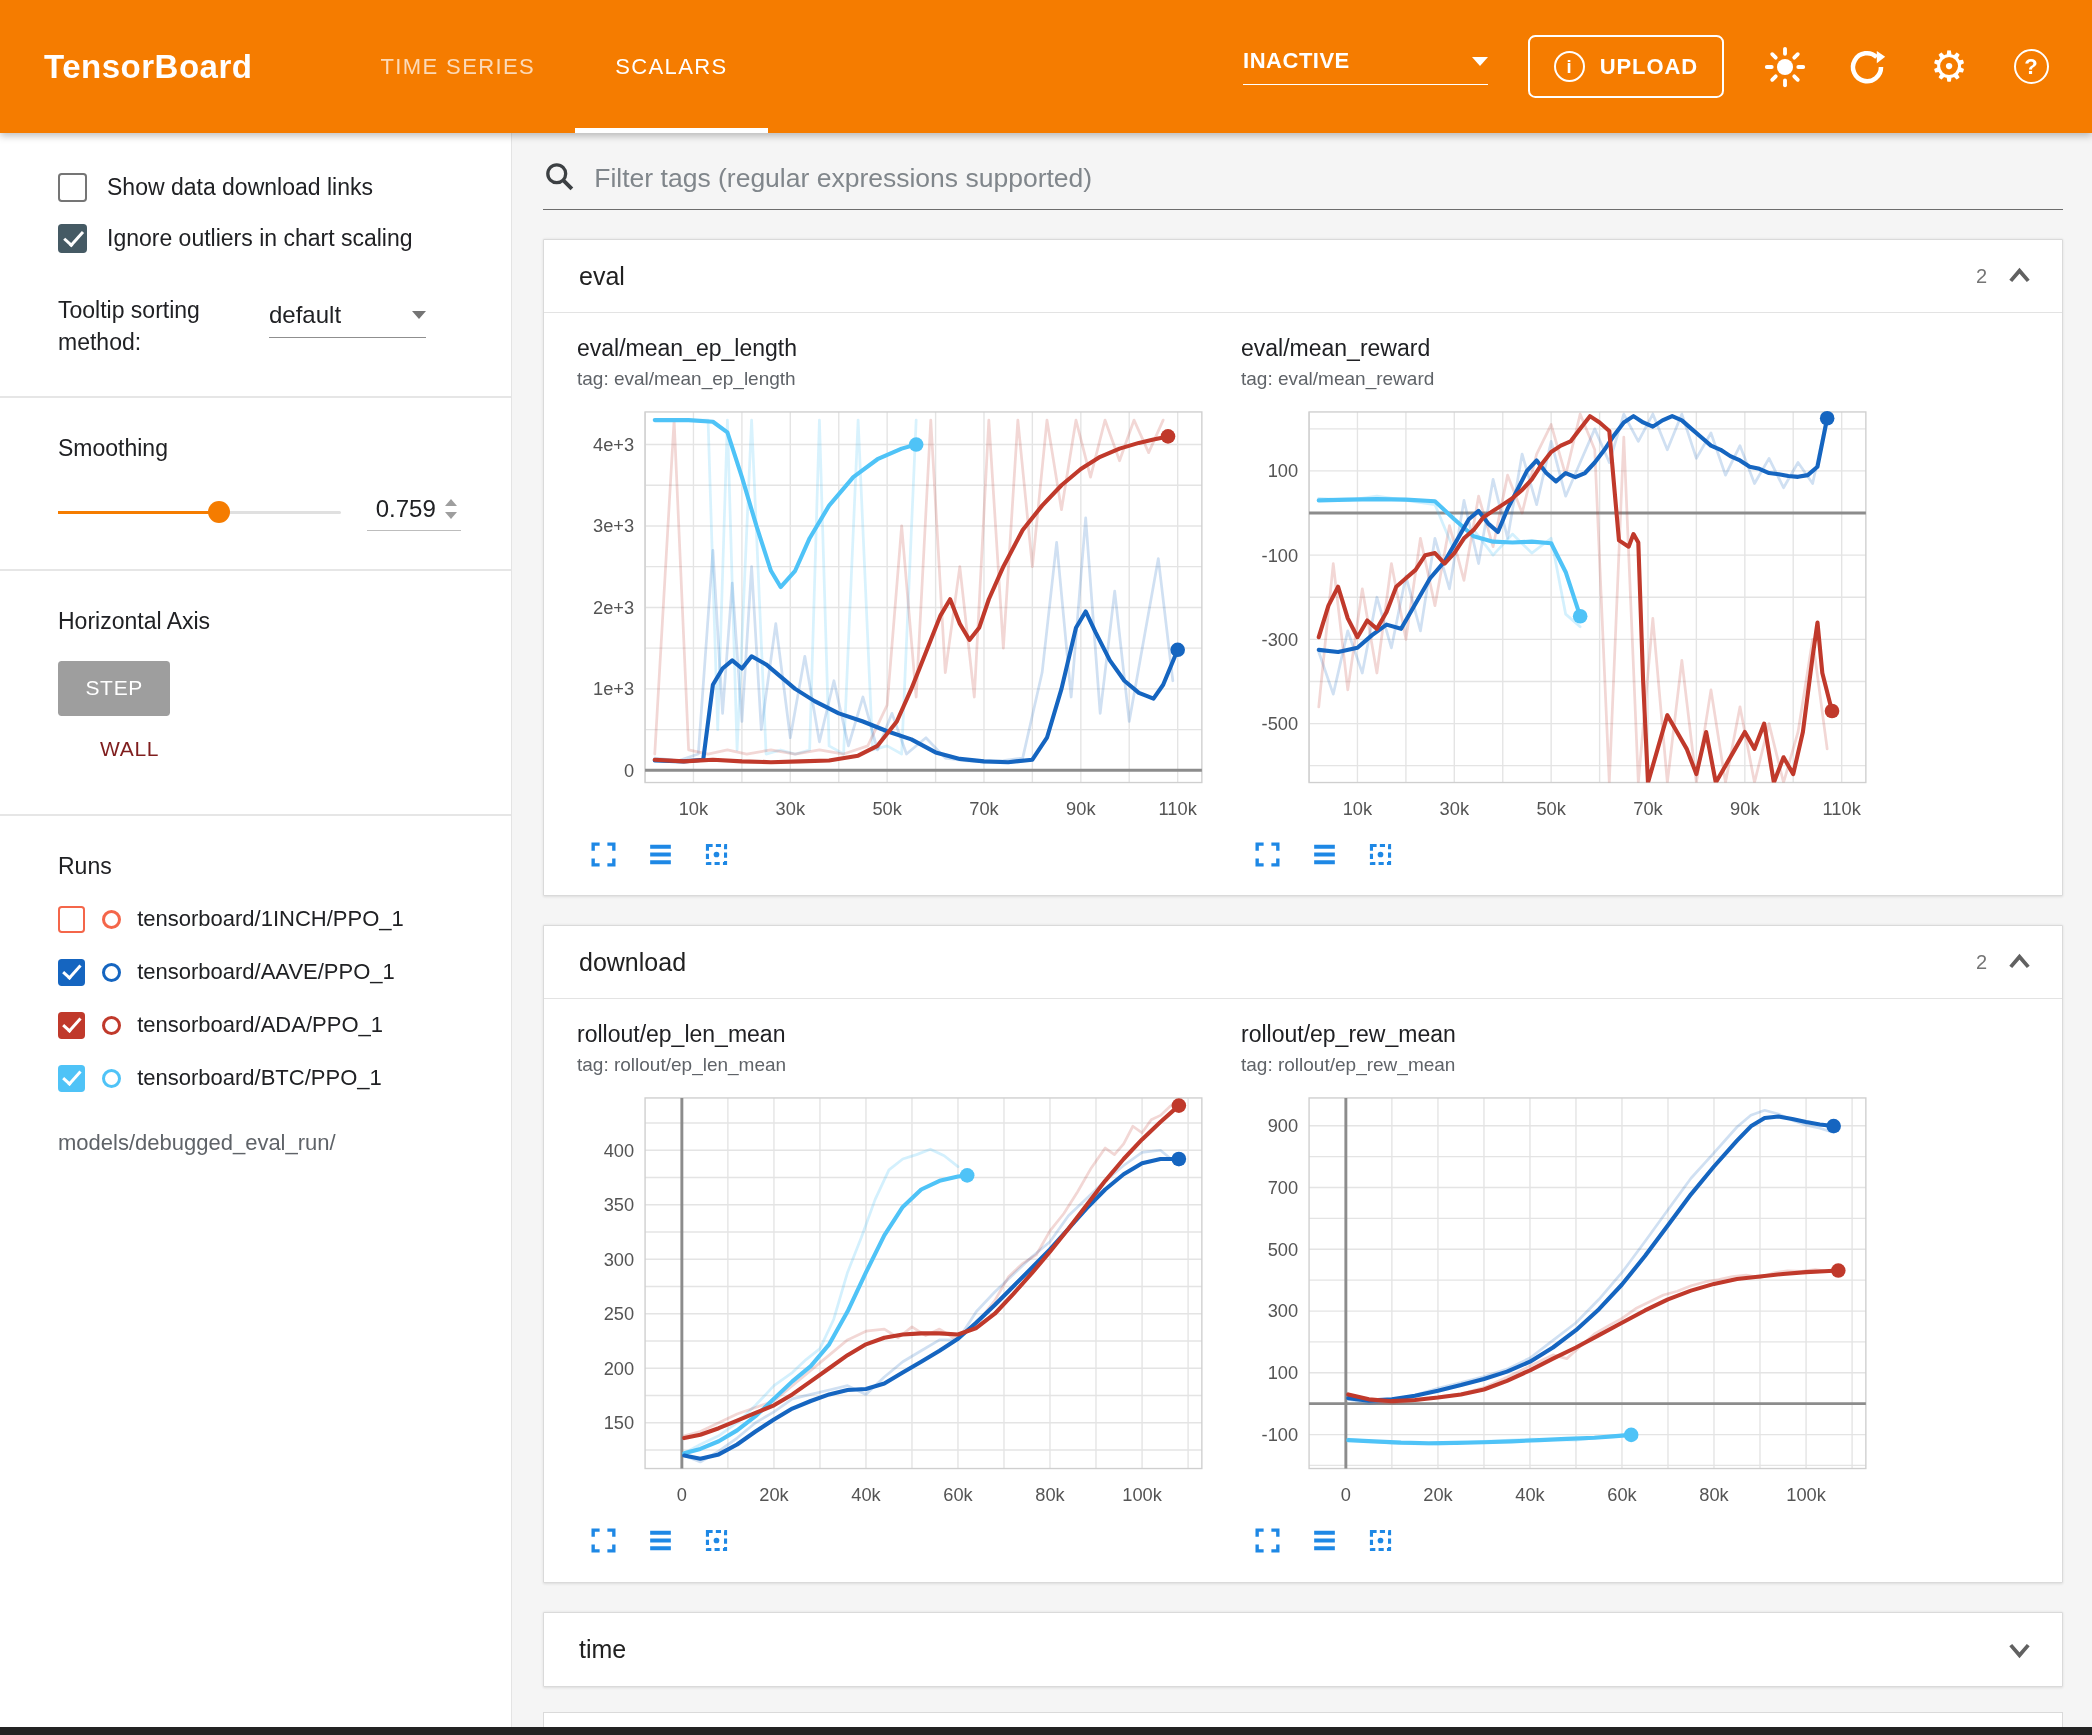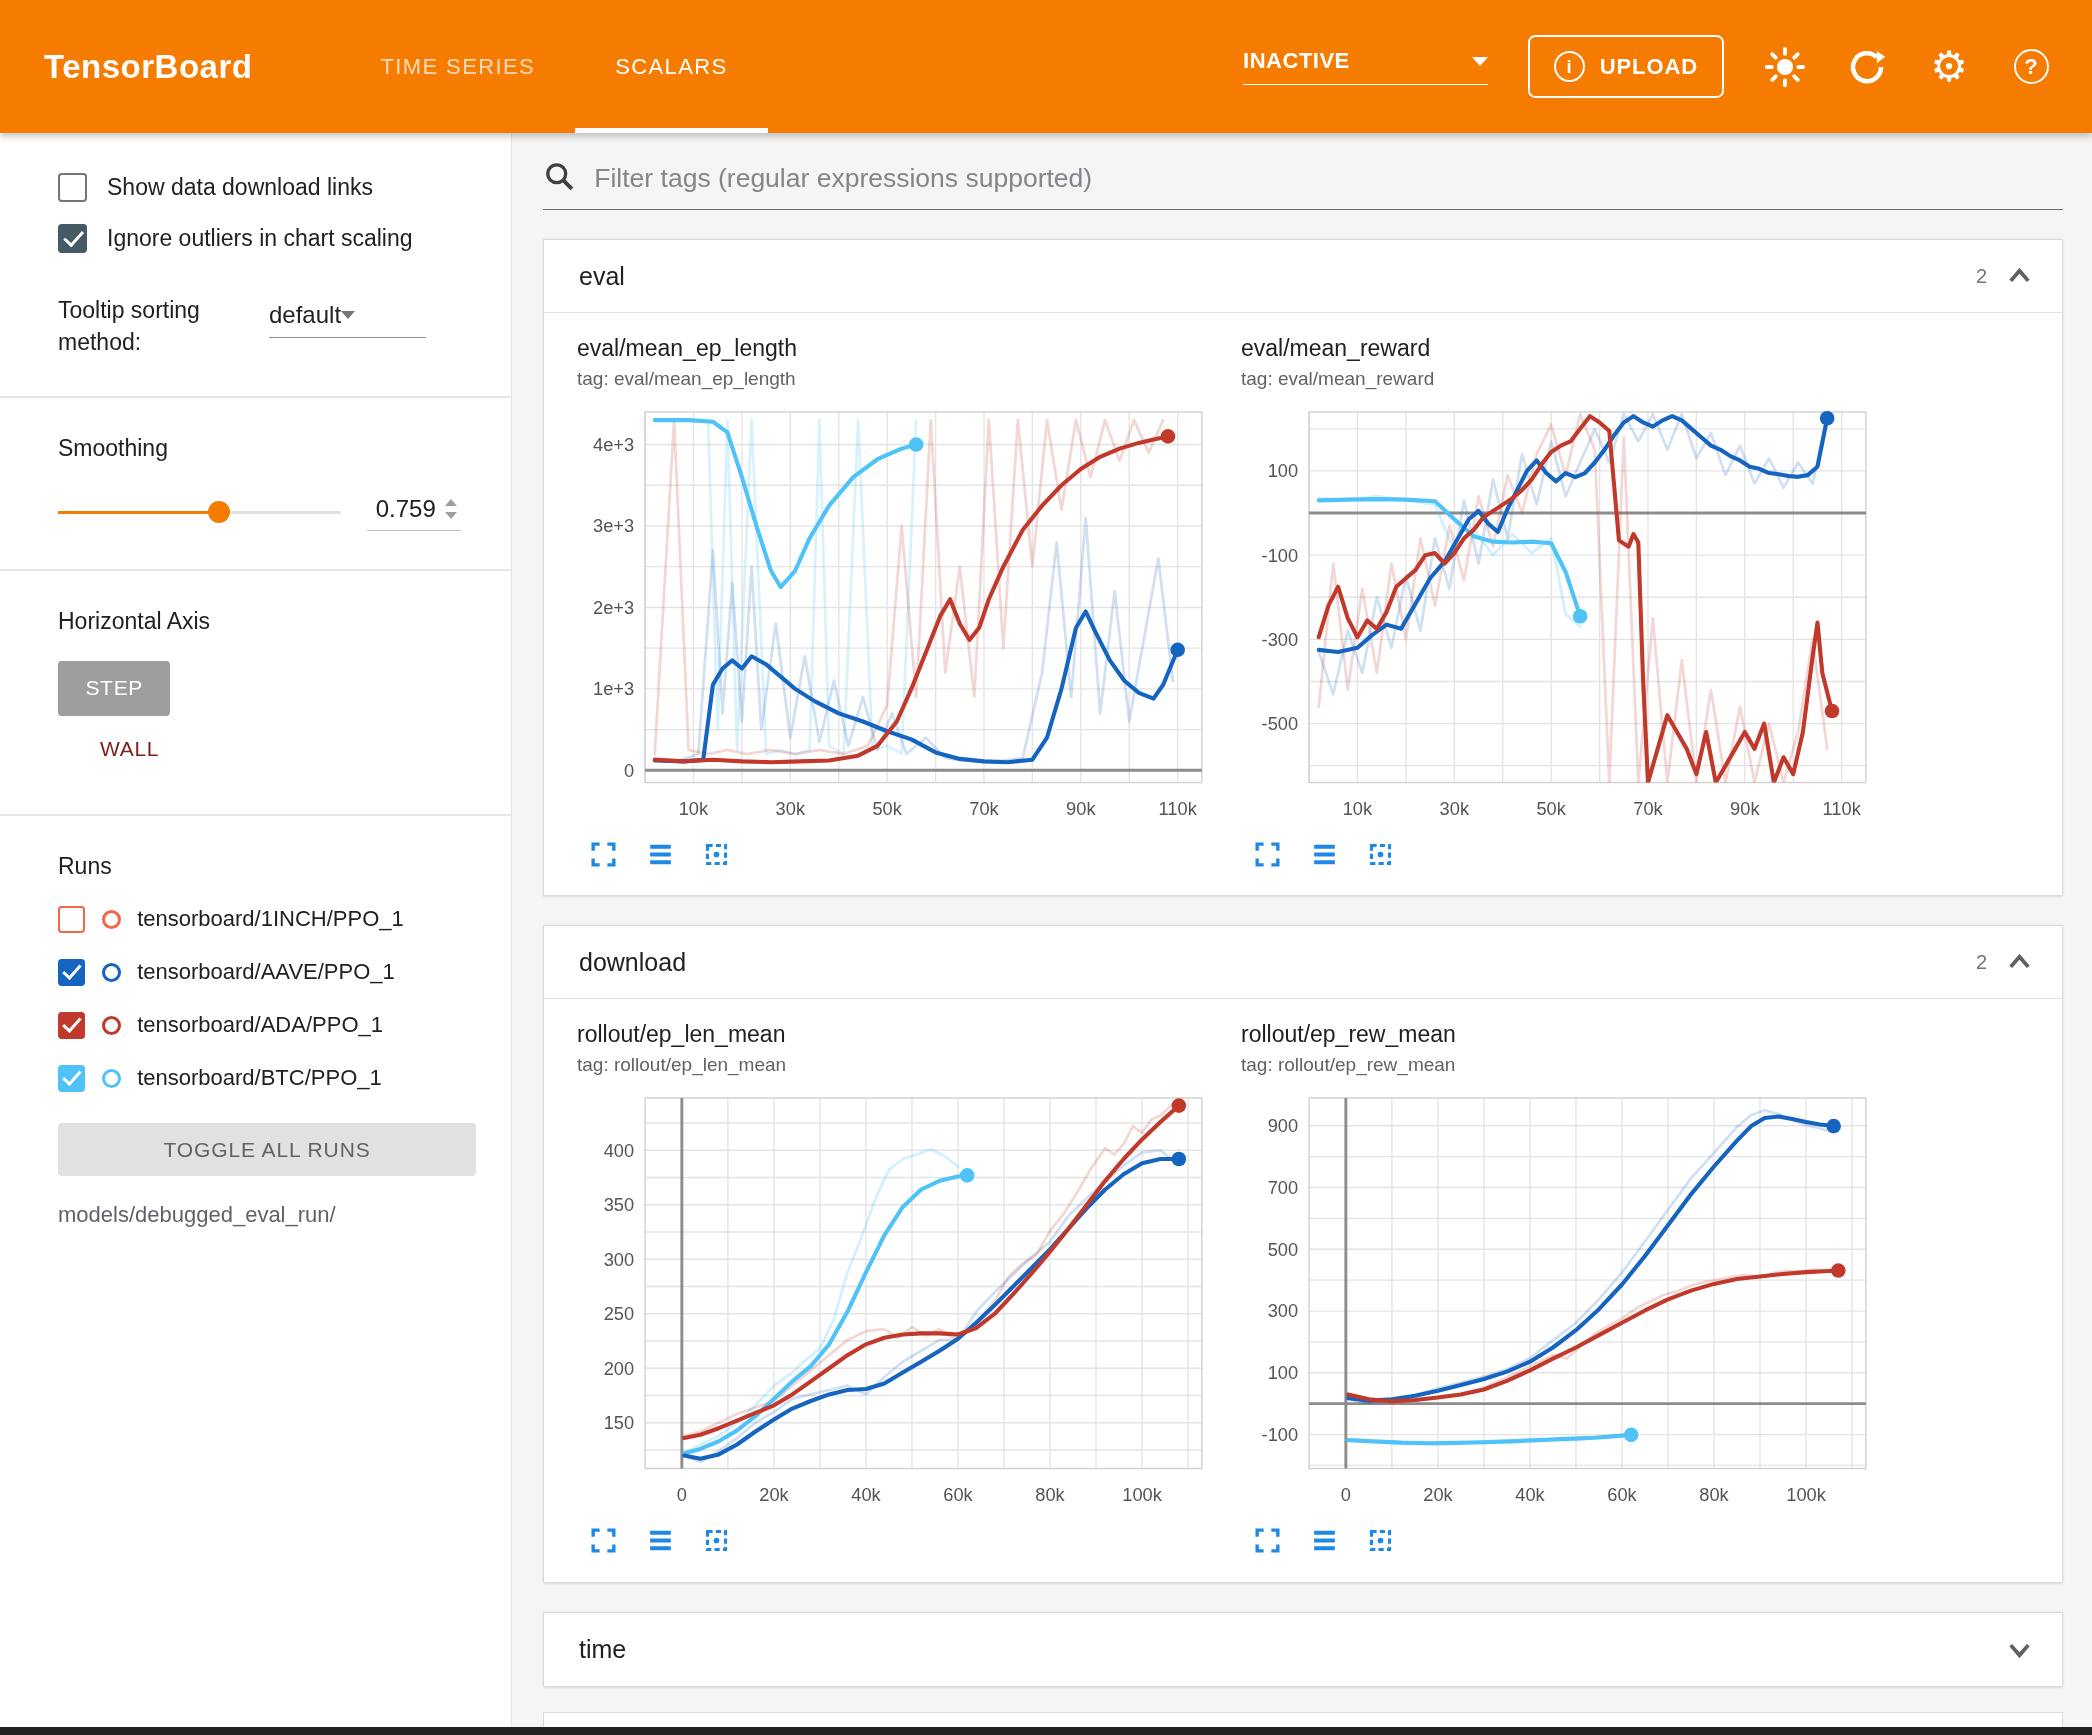--- a/index.html
+++ b/index.html
@@ -23,21 +23,21 @@
 
   
   .sidebar{position:fixed;top:133px;left:0;width:512px;bottom:0;background:#fff;border-right:0.9px solid #e4e4e4;padding:40px 37px 0 58px;overflow:hidden;z-index:10}
   .cb-row{display:flex;align-items:center;gap:20px;margin-bottom:22px;cursor:pointer}
   .cb{width:29px;height:29px;border:2.7px solid #757575;border-radius:3.7px;position:relative;flex:none;background:#fff}
   .cb[data-checked="true"]{background:#455a64;border-color:#455a64}
   .cb[data-checked="true"]::after{content:"";position:absolute;left:8.2px;top:0.9px;width:8.2px;height:16.4px;border:solid #fff;border-width:0 3.7px 3.7px 0;transform:rotate(42deg)}
   .cb-label{font-size:23px;color:#202124;white-space:nowrap}
   .tooltip-row{display:flex;align-items:flex-start;margin-top:41px;gap:33px}
   .tooltip-label{font-size:23px;color:#202124;width:178px;line-height:1.4}
-  .dropdown{display:flex;align-items:center;width:157px;border-bottom:1.8px solid #8f8f8f;padding-bottom:7.3px;font-size:24px;color:#202124;margin-top:7.3px;cursor:pointer}
+  .dropdown{display:flex;align-items:center;justify-content:space-between;width:157px;border-bottom:1.8px solid #8f8f8f;padding-bottom:7.3px;font-size:24px;color:#202124;margin-top:7.3px;cursor:pointer}
   .dd-caret{width:0;height:0;border-left:7.3px solid transparent;border-right:7.3px solid transparent;border-top:8.2px solid #757575}
   .divider{height:1.8px;background:#e6e6e6;margin:38px -37px 0 -58px}
   .section-title{font-size:23px;color:#202124;margin-top:37px}
   .slider-row{display:flex;align-items:center;margin-top:31px;gap:25.6px}
   .slider{position:relative;width:283px;height:29px;flex:none;cursor:pointer}
   .slider-track{position:absolute;top:12.8px;left:0;right:0;height:3.7px;background:#e0e0e0;border-radius:1.8px}
   .slider-fill{height:100%;width:var(--p,57%);background:#f57c00}
   .slider-thumb{position:absolute;top:3.7px;left:calc(var(--p,57%) - 11px);width:22px;height:22px;border-radius:50%;background:#f57c00}
   .smooth-value{display:flex;align-items:center;gap:9.1px;border-bottom:1.8px solid #bdbdbd;padding:1.8px 3.7px 7.3px 9.1px;font-size:24px;color:#202124}
   .spinner{display:flex;flex-direction:column;gap:5.5px;cursor:pointer}
@@ -195,21 +195,20 @@
       <span class="run-circle"></span>
       <span class="run-label">tensorboard/ADA/PPO_1</span>
     </div>
     <div class="run-row" data-checked="true" style="--run-color: #4fc3f7;">
       <span class="run-cb"></span>
       <span class="run-circle"></span>
       <span class="run-label">tensorboard/BTC/PPO_1</span>
     </div>
   </div>
 
-  <button class="toggle-all">TOGGLE ALL RUNS</button>
   <div class="sidebar-footer">models/debugged_eval_run/</div>
 </div>
 
 <div class="main">
   <div class="filter-row">
     <span>
       <svg width="33" height="33" viewBox="0 0 24 24">
           <circle cx="10" cy="10" r="6.5" fill="none" stroke="#3c4043" stroke-width="2.4"></circle>
           <line x1="15" y1="15" x2="21" y2="21" stroke="#3c4043" stroke-width="2.8"></line>
         </svg>

